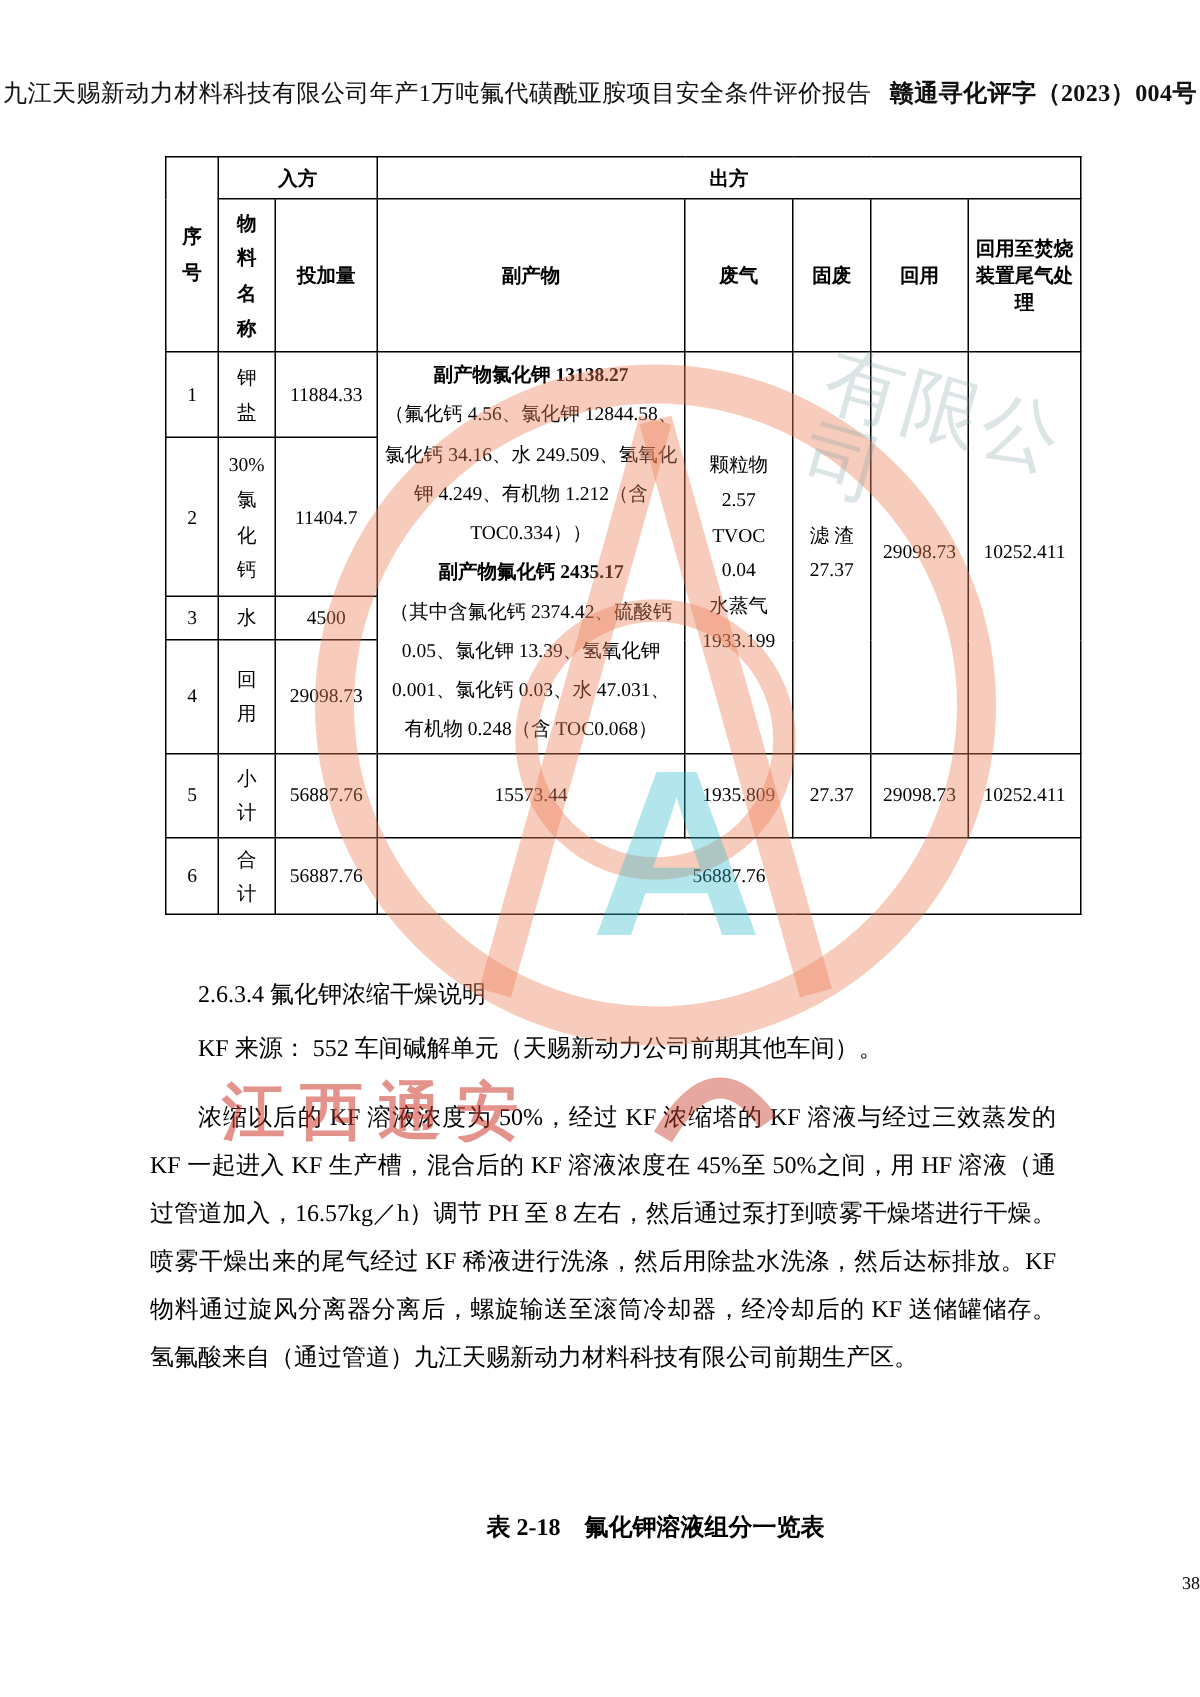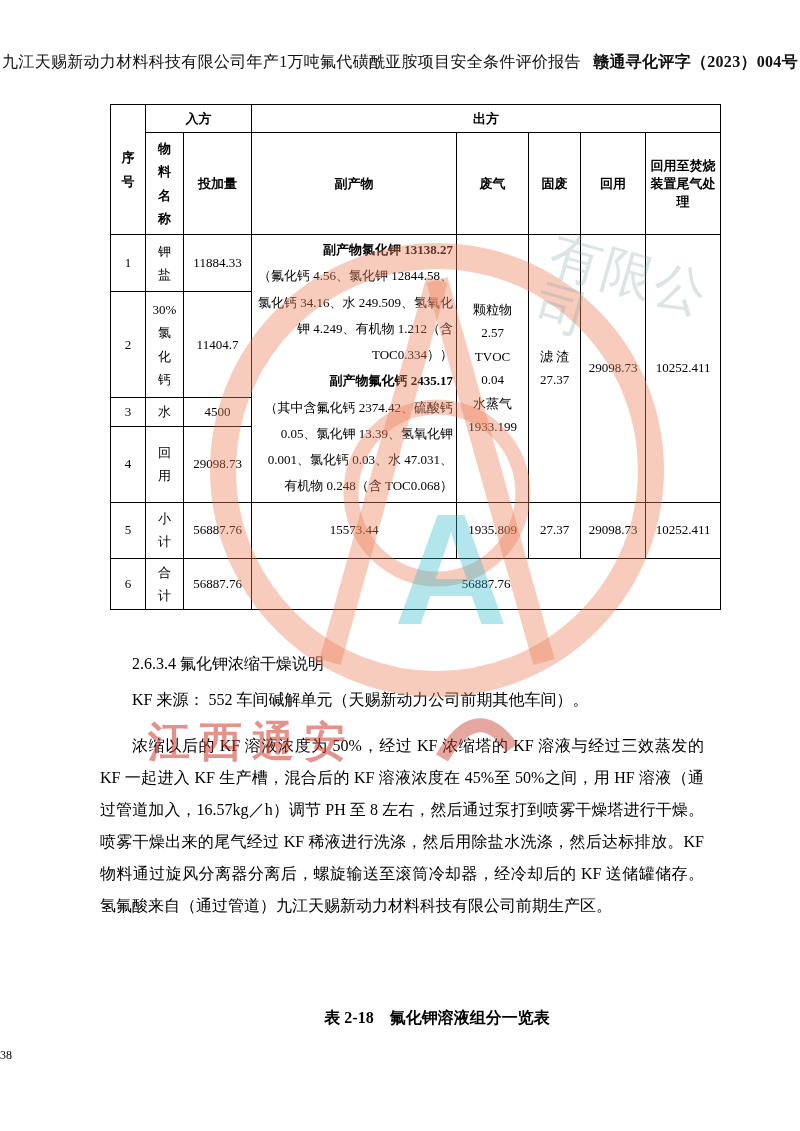--- a/index.html
+++ b/index.html
@@ -23,21 +23,21 @@
   table.doc td {
     border:1px solid #000; text-align:center; vertical-align:middle;
     padding:2px 3px; overflow:hidden;margin-top:29px;
   }
   .hdr { font-weight:bold; }
   .pre { white-space:pre-line; line-height:1.8; }
   td.gas { text-align:left; padding-left:7px; }
   td.byproduct {
     text-align:left; vertical-align:top; padding:3px 7px; line-height:2.02;
   }
-  td.byproduct span { display:block;text-align:right; }
+  td.byproduct span { display:block; }
   .bp-bold { font-weight:bold; }
   tr.rh1 { height:28px; }
   tr.rh2 { height:102px; }
   tr.rr1 { height:56px; }
   tr.rr2 { height:104px; }
   tr.rr3 { height:28px; }
   tr.rr4 { height:74px; }
   tr.rr5 { height:56px; }
   tr.rr6 { height:50px; }
 
@@ -48,21 +48,21 @@
   }
   .text-block p { text-indent:2em; margin:0; }
   .text-block p.kf { margin-top:4px; margin-bottom:14px; }
 
   .caption {
     position:absolute; top:1008px; left:0; width:100%; z-index:1;
     text-align:center; font-weight:bold; font-size:16px;margin-left:37px;
   }
   .pageno {
     position:absolute; top:1048px; left:0; width:100%; z-index:1;
-    text-align:left; font-size:12px;
+    text-align:right; font-size:12px;
   }
 
   
   .watermark {
     position:absolute; left:112px; top:238px; width:632px; height:584px;
     z-index:9; pointer-events:none;
   }
   .watermark svg { position:absolute; left:0; top:0; }
   .wm-cyan-chars {
     position:absolute; left:55px; top:268px; font-size:138px; font-weight:bold;

